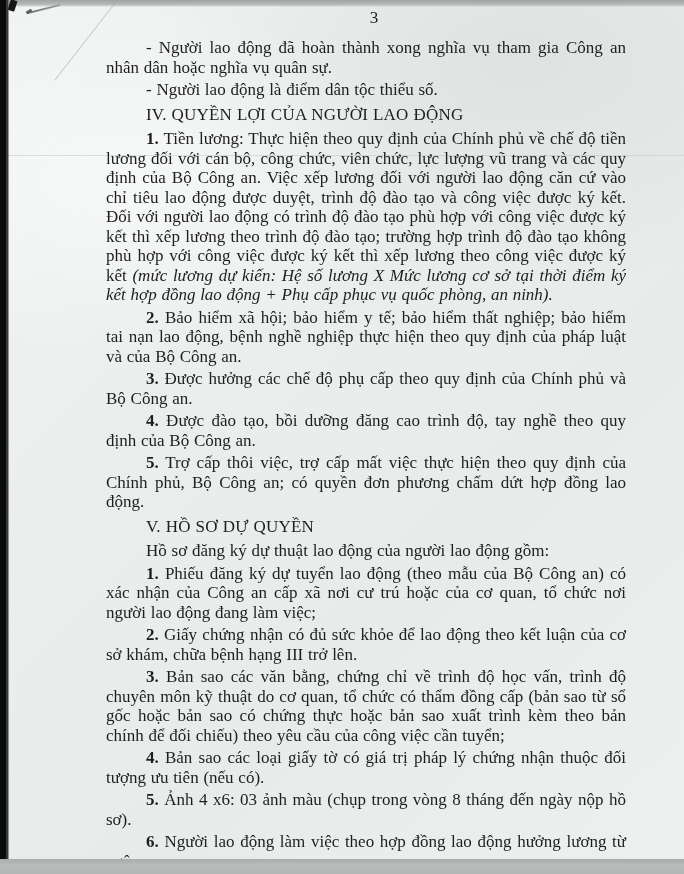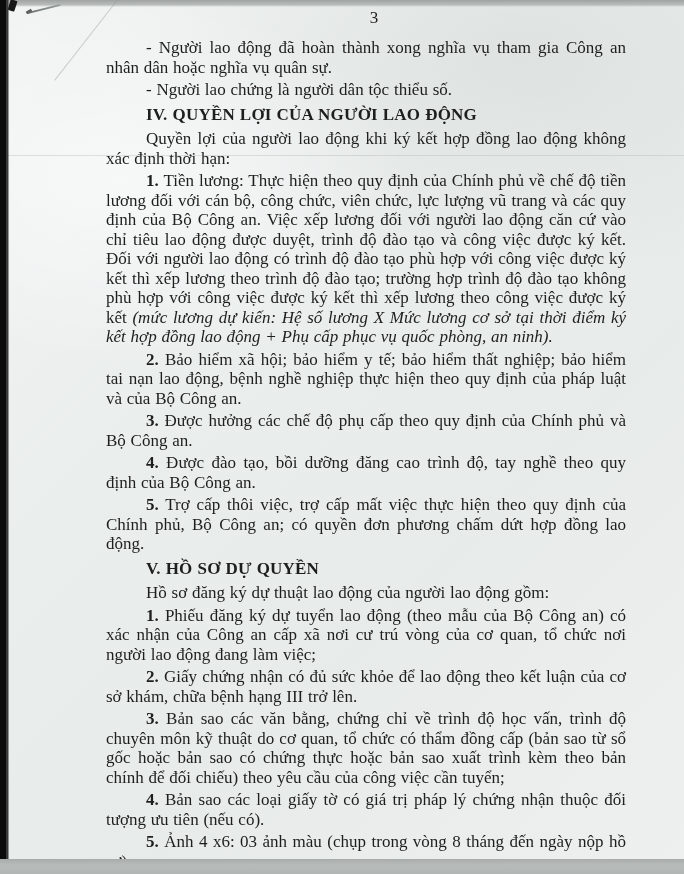--- a/index.html
+++ b/index.html
@@ -59,21 +59,21 @@
     font-size: 17px; line-height: 19.5px;
     text-align: justify;
     word-spacing: 0.5px;
   }
   .page-number-row {
     text-align: center; margin: 0 0 10px 0; line-height: 20px;
   }
   p.para { margin: 0 16px 3px 0; text-indent: 40px; }
   p.heading {
     margin: 5px 0 5px 0; text-indent: 40px;
-    font-weight: bold; text-align: left;
+    font-weight: normal; text-align: left;
     letter-spacing: 0.2px;
   }
   .pnum { font-weight: bold; }
   .pitalic { font-style: italic; }
 </style>
 </head>
 <body>
 
 <div class="page">
 
@@ -81,41 +81,40 @@
   <div class="faint-scan-line"></div>
   <div class="pen-mark-a"></div>
   <div class="pen-mark-b"></div>
   <div class="pen-mark-c"></div>
   <div class="crease-line"></div>
 
   <div class="content">
     <div class="page-number-row">3</div>
 
     <p class="para">- Người lao động đã hoàn thành xong nghĩa vụ tham gia Công an nhân dân hoặc nghĩa vụ quân sự.</p>
-    <p class="para">- Người lao chứng là người dân tộc thiểu số.</p>
+    <p class="para">- Người lao động là điểm dân tộc thiểu số.</p>
 
     <p class="heading">IV. QUYỀN LỢI CỦA NGƯỜI LAO ĐỘNG</p>
 
-    <p class="para">Quyền lợi của người lao động khi ký kết hợp đồng lao động không xác định thời hạn:</p>
 
     <p class="para"><b class="pnum">1.</b><span> Tiền lương: Thực hiện theo quy định của Chính phủ về chế độ tiền lương đối với cán bộ, công chức, viên chức, lực lượng vũ trang và các quy định của Bộ Công an. Việc xếp lương đối với người lao động căn cứ vào chỉ tiêu lao động được duyệt, trình độ đào tạo và công việc được ký kết. Đối với người lao động có trình độ đào tạo phù hợp với công việc được ký kết thì xếp lương theo trình độ đào tạo; trường hợp trình độ đào tạo không phù hợp với công việc được ký kết thì xếp lương theo công việc được ký kết </span><em class="pitalic">(mức lương dự kiến: Hệ số lương X Mức lương cơ sở tại thời điểm ký kết hợp đồng lao động + Phụ cấp phục vụ quốc phòng, an ninh).</em></p>
 
     <p class="para"><b class="pnum">2.</b><span> Bảo hiểm xã hội; bảo hiểm y tế; bảo hiểm thất nghiệp; bảo hiểm tai nạn lao động, bệnh nghề nghiệp thực hiện theo quy định của pháp luật và của Bộ Công an.</span></p>
 
     <p class="para"><b class="pnum">3.</b><span> Được hưởng các chế độ phụ cấp theo quy định của Chính phủ và Bộ Công an.</span></p>
 
     <p class="para"><b class="pnum">4.</b><span> Được đào tạo, bồi dưỡng đăng cao trình độ, tay nghề theo quy định của Bộ Công an.</span></p>
 
     <p class="para"><b class="pnum">5.</b><span> Trợ cấp thôi việc, trợ cấp mất việc thực hiện theo quy định của Chính phủ, Bộ Công an; có quyền đơn phương chấm dứt hợp đồng lao động.</span></p>
 
     <p class="heading">V. HỒ SƠ DỰ QUYỀN</p>
 
     <p class="para">Hồ sơ đăng ký dự thuật lao động của người lao động gồm:</p>
 
-    <p class="para"><b class="pnum">1.</b><span> Phiếu đăng ký dự tuyển lao động (theo mẫu của Bộ Công an) có xác nhận của Công an cấp xã nơi cư trú vòng của cơ quan, tổ chức nơi người lao động đang làm việc;</span></p>
+    <p class="para"><b class="pnum">1.</b><span> Phiếu đăng ký dự tuyển lao động (theo mẫu của Bộ Công an) có xác nhận của Công an cấp xã nơi cư trú hoặc của cơ quan, tổ chức nơi người lao động đang làm việc;</span></p>
 
     <p class="para"><b class="pnum">2.</b><span> Giấy chứng nhận có đủ sức khỏe để lao động theo kết luận của cơ sở khám, chữa bệnh hạng III trở lên.</span></p>
 
     <p class="para"><b class="pnum">3.</b><span> Bản sao các văn bằng, chứng chỉ về trình độ học vấn, trình độ chuyên môn kỹ thuật do cơ quan, tổ chức có thẩm đồng cấp (bản sao từ sổ gốc hoặc bản sao có chứng thực hoặc bản sao xuất trình kèm theo bản chính để đối chiếu) theo yêu cầu của công việc cần tuyển;</span></p>
 
     <p class="para"><b class="pnum">4.</b><span> Bản sao các loại giấy tờ có giá trị pháp lý chứng nhận thuộc đối tượng ưu tiên (nếu có).</span></p>
 
     <p class="para"><b class="pnum">5.</b><span> Ảnh 4 x6: 03 ảnh màu (chụp trong vòng 8 tháng đến ngày nộp hồ sơ).</span></p>
 
     <p class="para"><b class="pnum">6.</b><span> Người lao động làm việc theo hợp đồng lao động hưởng lương từ ngân</span></p>

